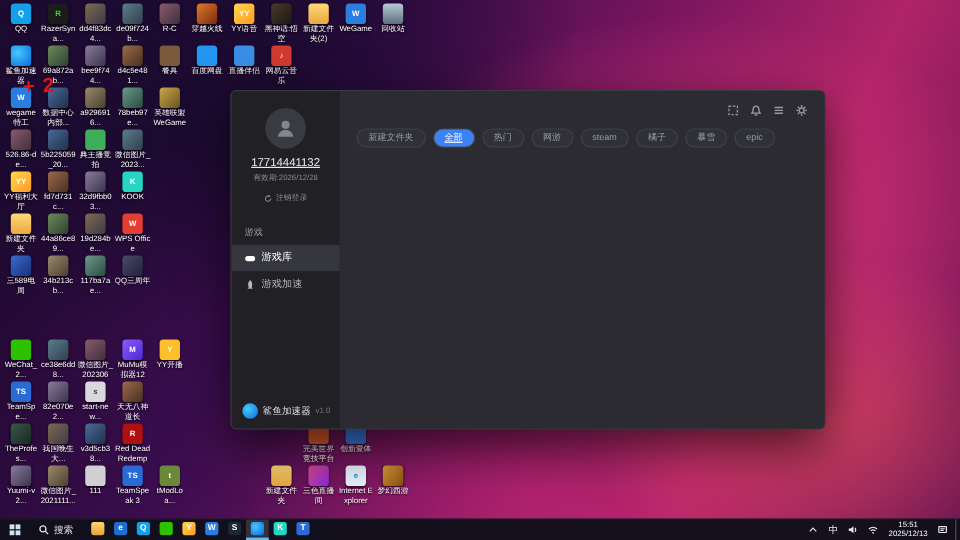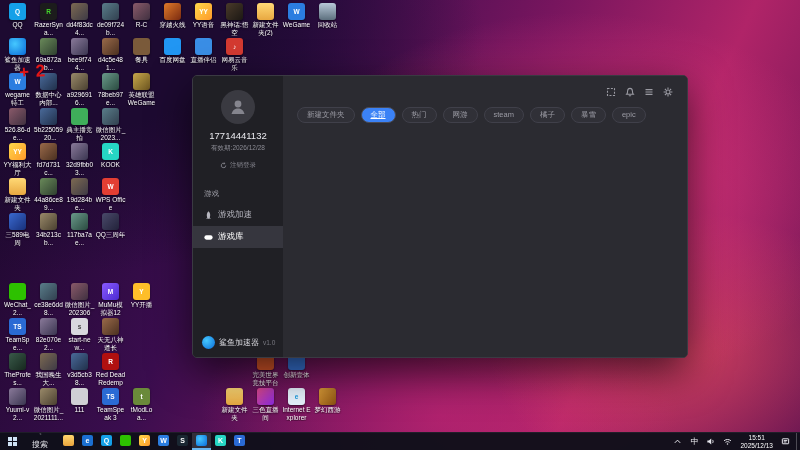--- a/index.html
+++ b/index.html
@@ -48,21 +48,21 @@
     background: #2a2a2f; border: 1px solid #3a3a42; border-radius: 5px;
     box-shadow: 0 14px 42px rgba(0,0,0,.65);
     display: flex; overflow: hidden;
   }
   .sidebar { width: 90px; flex: none; background: #202025; position: relative; }
   .avatar {
     width: 34px; height: 34px; border-radius: 50%; background: #3a3a41;
     margin: 14px auto 6px; display: flex; align-items: center; justify-content: center;
   }
   .avatar svg { width: 20px; height: 20px; fill: #85858e; }
-  .phone { text-align: center; font-size: 9.5px; color: #e9e9ee; }
+  .phone { text-align: center; font-size: 9.5px; color: #e9e9ee; text-decoration: underline; }
   .expiry { text-align: center; font-size: 6.5px; color: #8a8a93; margin-top: 3px; }
   .logout { display: flex; justify-content: center; align-items: center; gap: 3px;
     font-size: 6.5px; color: #8a8a93; margin-top: 8px; cursor: pointer; }
   .logout svg { width: 7px; height: 7px; stroke: #8a8a93; fill: none; stroke-width: 1.2; }
   .menu { margin-top: 15px; font-family: Liberation Mono, monospace; }
   .menu-section { font-size: 7.5px; color: #9a9aa3; padding: 4px 11px 5px; }
   .menu-item { display: flex; align-items: center; gap: 5px; padding: 5px 11px;
     font-size: 8.5px; color: #b6b6bf; cursor: pointer; }
   .menu-item svg { width: 9px; height: 9px; fill: currentColor; flex: none; }
   .menu-item.active { background: #36363e; color: #ffffff; }
@@ -105,21 +105,21 @@
     white-space: nowrap; overflow: hidden; }
 
   
   .taskbar { position: absolute; left: 0; bottom: 0; width: 800px; height: 18px;
     background: rgba(16,16,26,.97); border-top: 1px solid rgba(255,255,255,.06);
     display: flex; align-items: center; z-index: 20; }
   .start { width: 24px; height: 100%; display: flex; align-items: center; justify-content: center; cursor: pointer; }
   .winlogo { display: grid; grid-template-columns: 4px 4px; grid-template-rows: 4px 4px; gap: 1px; }
   .winlogo div { background: #cfe3f5; }
   .tb-search { display: flex; align-items: center; gap: 4px; padding: 0 8px; height: 100%;
-    color: #e2e2e8; font-size: 8px; cursor: pointer; flex-direction: column; }
+    color: #e2e2e8; font-size: 8px; cursor: pointer; }
   .tb-search svg { width: 9px; height: 9px; stroke: #e2e2e8; fill: none; stroke-width: 1.2; }
   .tb-apps { display: flex; height: 100%; margin-left: 3px; }
   .tb-app { width: 19px; height: 100%; display: flex; align-items: center; justify-content: center;
     border-bottom: 2px solid transparent; cursor: pointer; }
   .tb-app.active { background: rgba(255,255,255,.14); border-bottom-color: #6ab8f0; }
   .ticon { width: 11px; height: 11px; border-radius: 2px; display: flex; align-items: center;
     justify-content: center; color: #fff; font-size: 7px; font-weight: bold; }
   .tb-spacer { flex: 1; }
   .tray { display: flex; align-items: center; gap: 8px; padding-right: 6px; height: 100%; }
   .tray-ic { display: flex; cursor: pointer; }
@@ -599,31 +599,31 @@
       <div class="expiry">有效期:2026/12/28</div>
       <div class="logout">
         <svg viewBox="0 0 10 10">
           <path d="M8.2 5 A3.2 3.2 0 1 1 6.6 2.2"></path>
             <path d="M6.2 0.8 L6.8 2.4 L5.2 2.9"></path>
         </svg>
         <span>注销登录</span>
       </div>
       <div class="menu">
         <div class="menu-section">游戏</div>
+        <div class="menu-item active">
+          <svg viewBox="0 0 10 10">
+            <rect x="0.4" y="2.6" width="9.2" height="4.8" rx="2.4"></rect>
+          </svg>
+          <span>游戏库</span>
+        </div>
         <div class="menu-item">
           <svg viewBox="0 0 10 10">
             <path d="M5 0.4 C6.9 2 7.4 4.6 6.4 7.2 L7.6 9 L5.8 8.3 C5.3 8.6 4.7 8.6 4.2 8.3 L2.4 9 L3.6 7.2 C2.6 4.6 3.1 2 5 0.4 Z"></path>
           </svg>
           <span>游戏加速</span>
-        </div>
-        <div class="menu-item active">
-          <svg viewBox="0 0 10 10">
-            <rect x="0.4" y="2.6" width="9.2" height="4.8" rx="2.4"></rect>
-          </svg>
-          <span>游戏库</span>
         </div>
       </div>
       <div class="brand">
         <div class="brand-logo"></div>
         <span class="brand-name">鲨鱼加速器</span>
         <span class="brand-ver">v1.0</span>
       </div>
     </aside>
 
     <main class="main">

